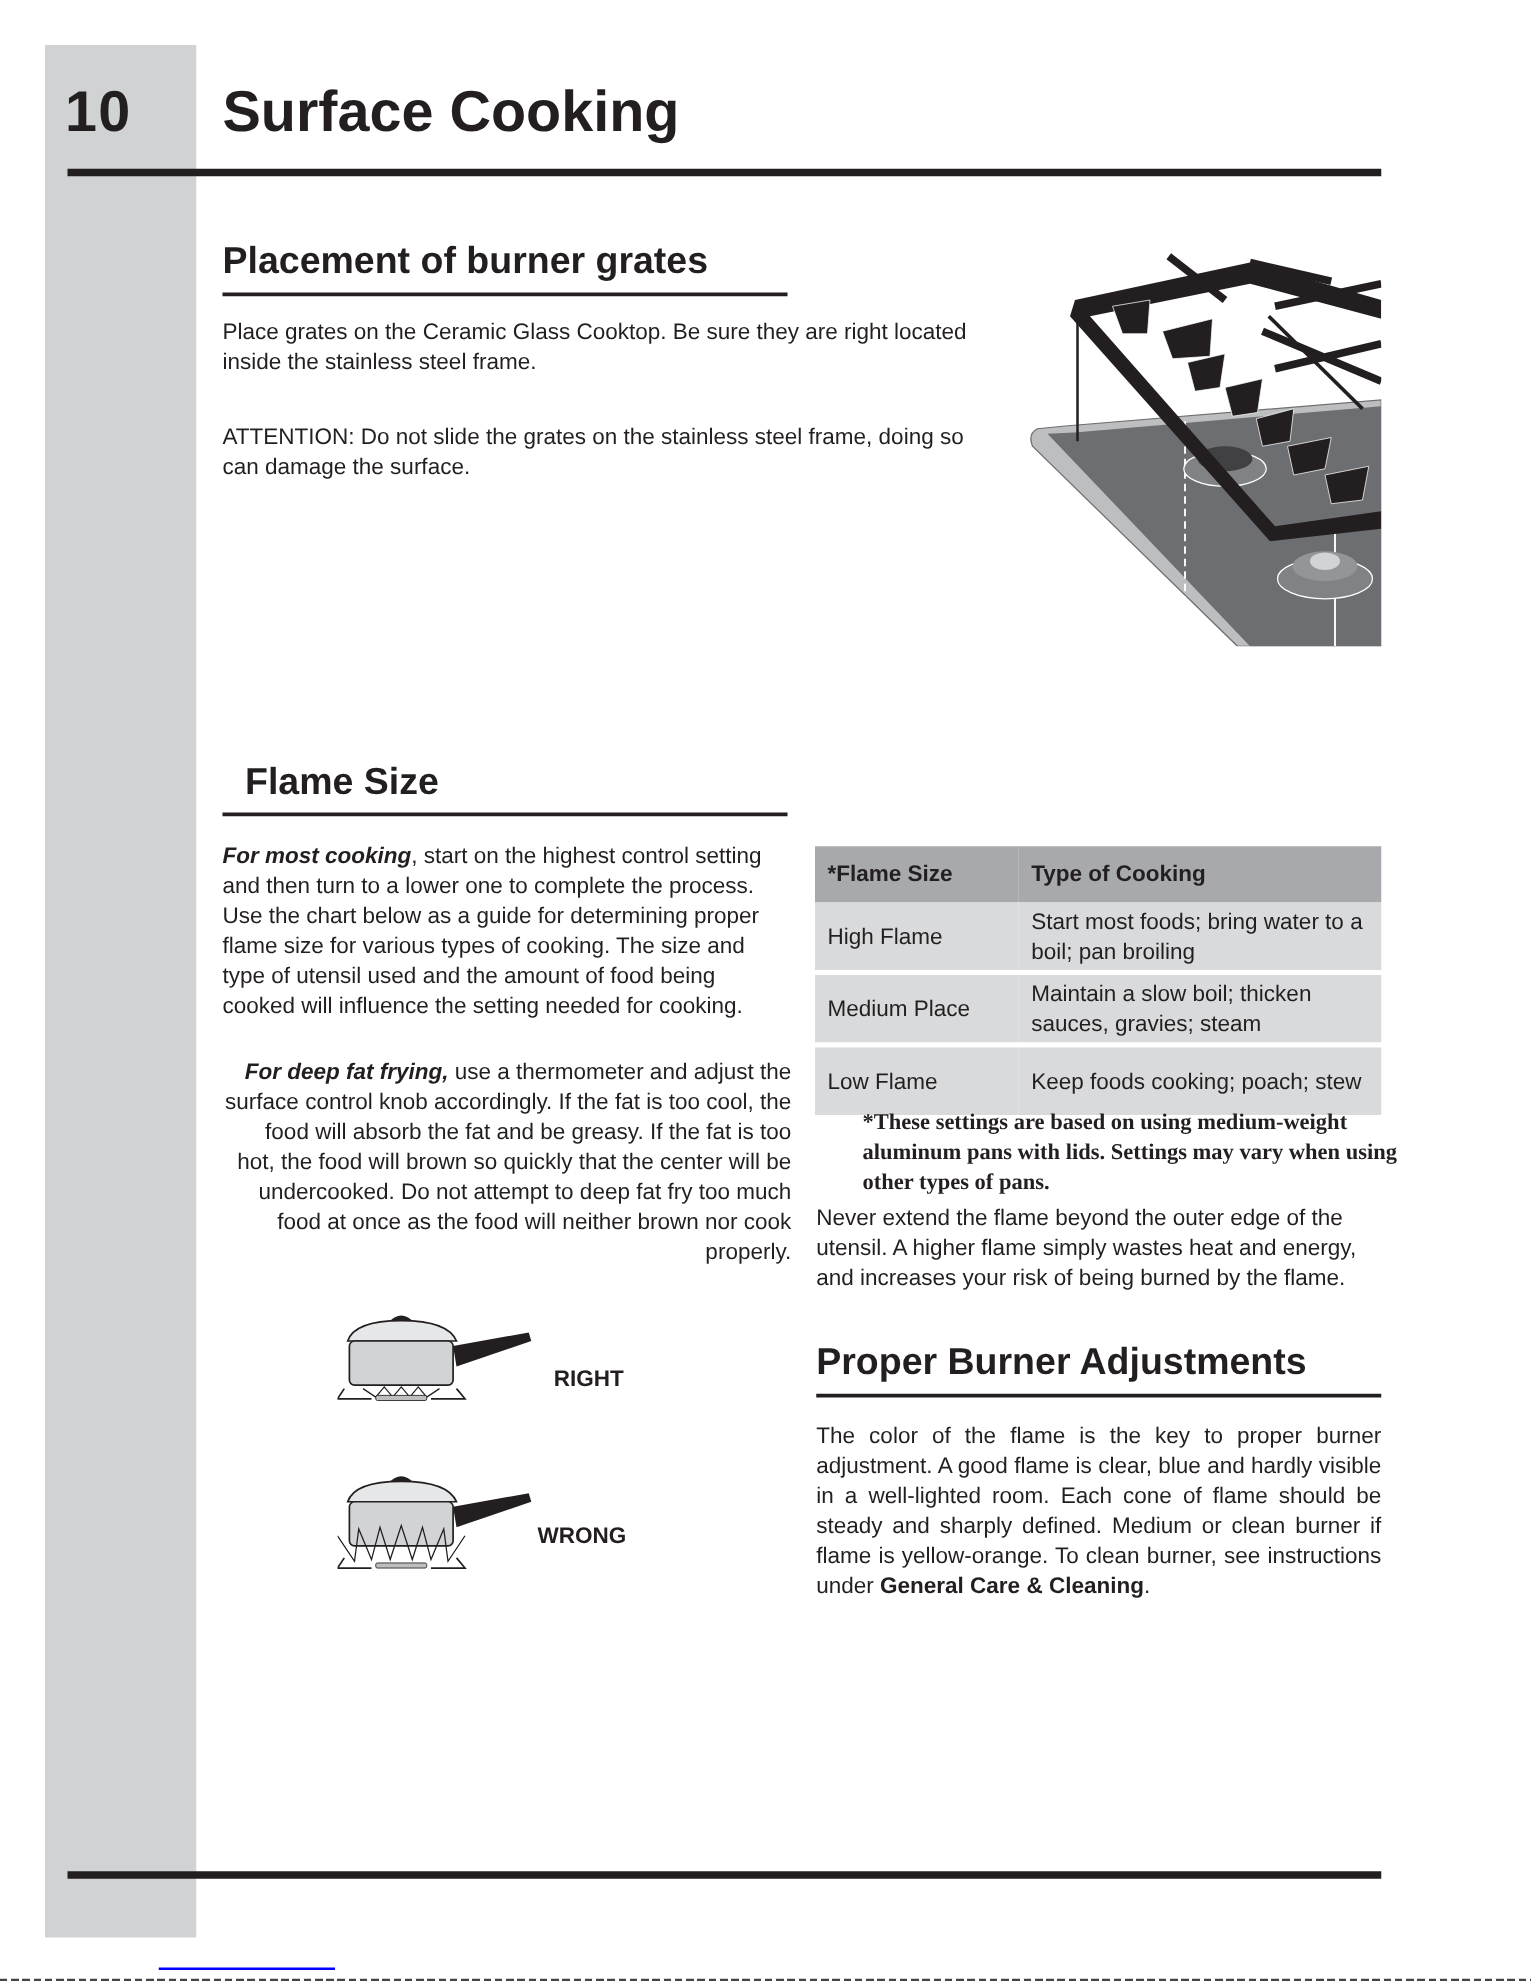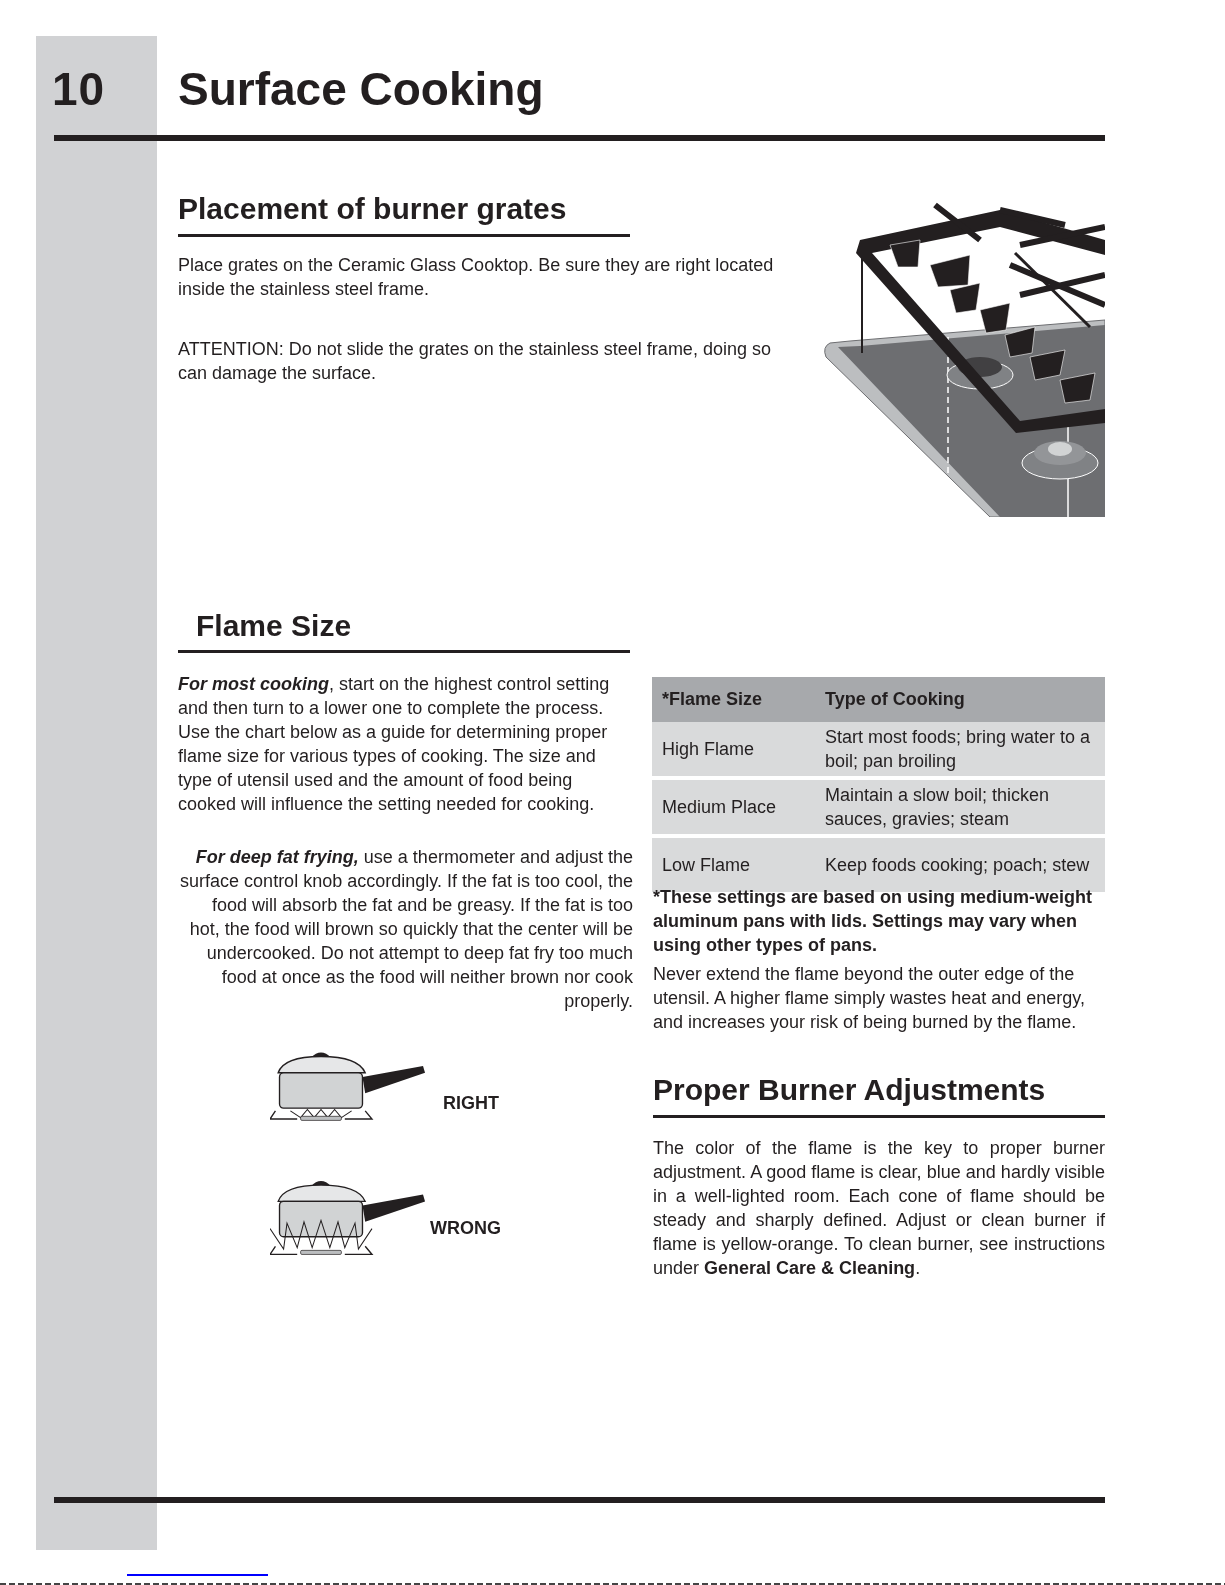--- a/index.html
+++ b/index.html
@@ -130,28 +130,28 @@
         <td></td>
         <td></td>
       </tr>
     <tr>
       <td class="c1">Low Flame</td>
       <td>Keep foods cooking; poach; stew</td>
     </tr>
   </tbody>
 </table>
 
-<div class="para note-bold" style="left:653px;top:885px;width:450px;">
+<div class="para note-bold" style="left:690px;top:885px;width:450px;font-family:Liberation Serif, serif;">
   <p>*These settings are based on using medium-weight aluminum pans with lids. Settings may vary when using other types of pans.</p>
 </div>
 <div class="para" style="left:653px;top:962px;width:455px;">
   <p>Never extend the flame beyond the outer edge of the utensil. A higher flame simply wastes heat and energy, and increases your risk of being burned by the flame.</p>
 </div>
 
 <div class="h2" style="left:653px;top:1073px;">Proper Burner Adjustments</div>
 <div class="h2-rule" style="left:653px;top:1115px;width:452px;"></div>
 <div class="para" style="left:653px;top:1136px;width:452px;text-align:justify;">
-  <p><span>The color of the flame is the key to proper burner adjustment. A good flame is clear, blue and hardly visible in a well-lighted room. Each cone of flame should be steady and sharply defined. Adjust or clean burner if flame is yellow-orange. To clean burner, see instructions under </span><b>General Care &amp; Cleaning</b><span>.</span></p>
+  <p><span>The color of the flame is the key to proper burner adjustment. A good flame is clear, blue and hardly visible in a well-lighted room. Each cone of flame should be steady and sharply defined. Medium or clean burner if flame is yellow-orange. To clean burner, see instructions under </span><b>General Care &amp; Cleaning</b><span>.</span></p>
 </div>
 
 <div class="rule-bottom"></div>
 <div class="link-line"></div>
 <div class="dot-row"></div>
 
 </body></html>

